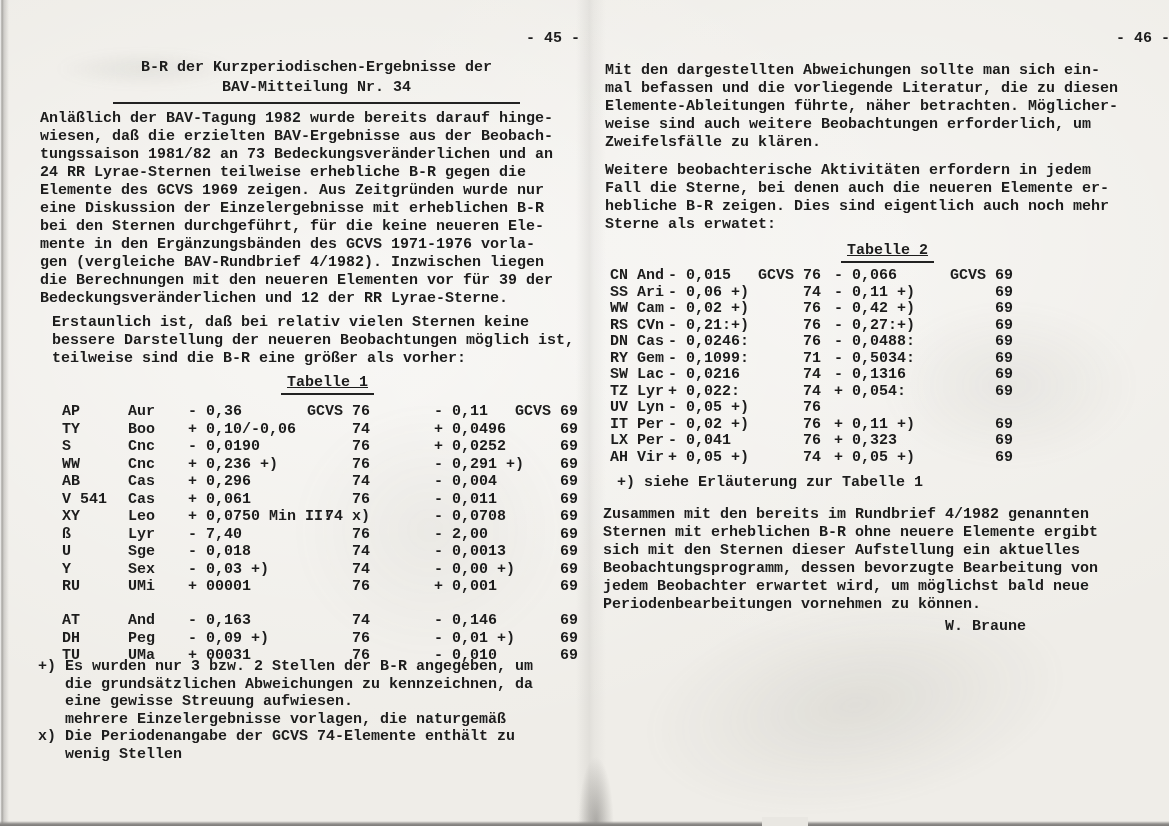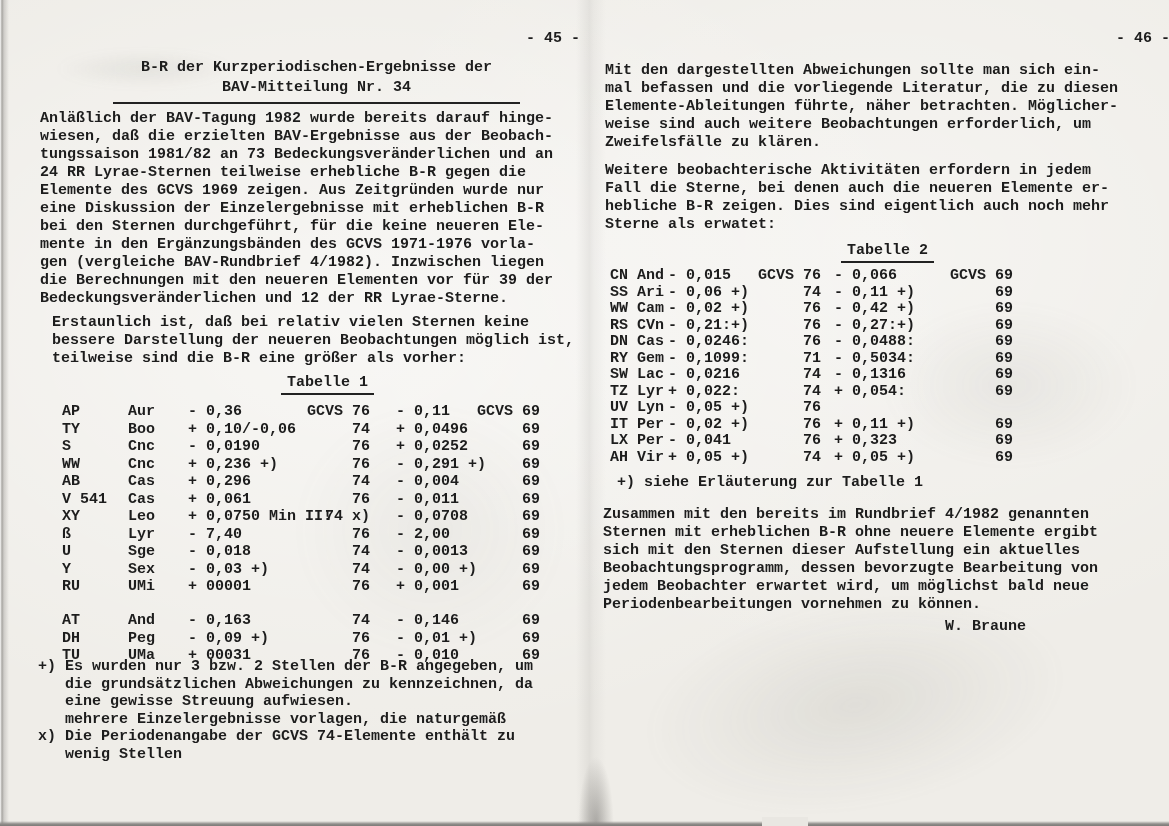--- a/index.html
+++ b/index.html
@@ -12,27 +12,27 @@
     font-family:"Liberation Mono","DejaVu Sans Mono",monospace;
     font-weight:bold;color:#1d1d1d;
   }
   .page{position:absolute;top:0;height:826px;font-size:15px;line-height:18px;}
   .page-left{left:30px;width:550px;}
   .page-right{left:595px;width:575px;}
   .blk{position:absolute;left:0;}
   .lines div{white-space:pre;}
   .pagenum{width:100%;text-align:right;}
   .doc-title{text-align:center;line-height:20px;border-bottom:2px solid #222;padding-bottom:4px;}
-  .tab-title{border-bottom:2px solid #222;padding:0 6px 2px 6px;white-space:pre;}
+  .tab-title{border-bottom:2px solid #222;padding:0 6px 2px 6px;white-space:pre;text-decoration:underline;}
   .trow{display:flex;}
   .trow span{flex-shrink:0;white-space:pre;display:block;}
   .t1 .trow{margin-left:32px;line-height:17.5px;}
   .t1 .c0{width:66px}.t1 .c1{width:60px}.t1 .c2{width:119px}
   .t1 .c3{width:63px;text-align:right}
-  .t1 .c4{width:81px;margin-left:26px}.t1 .c5{width:63px;text-align:right}
+  .t1 .c4{width:81px;margin-left:64px}.t1 .c5{width:63px;text-align:right}
   .t2 .trow{margin-left:15px;line-height:16.5px;}
   .t2 .c0{width:58px}.t2 .c1{width:90px}
   .t2 .c2{width:63px;text-align:right}
   .t2 .c3{width:88px;margin-left:13px}.t2 .c4{width:63px;margin-left:28px;text-align:right}
   .fn{line-height:17.5px;}
   
   .edge-left{position:absolute;left:0;top:0;width:9px;height:100%;
     background:linear-gradient(90deg,#fdfdfc 0px,#a8a6a2 2px,#cfcdc9 4px,rgba(207,205,201,0) 9px);}
   .edge-bottom{position:absolute;left:0;bottom:0;width:100%;height:10px;
     background:linear-gradient(rgba(0,0,0,0) 0,rgba(0,0,0,0) 5px,#8f8d8a 8px,#7e7c79 10px);}

